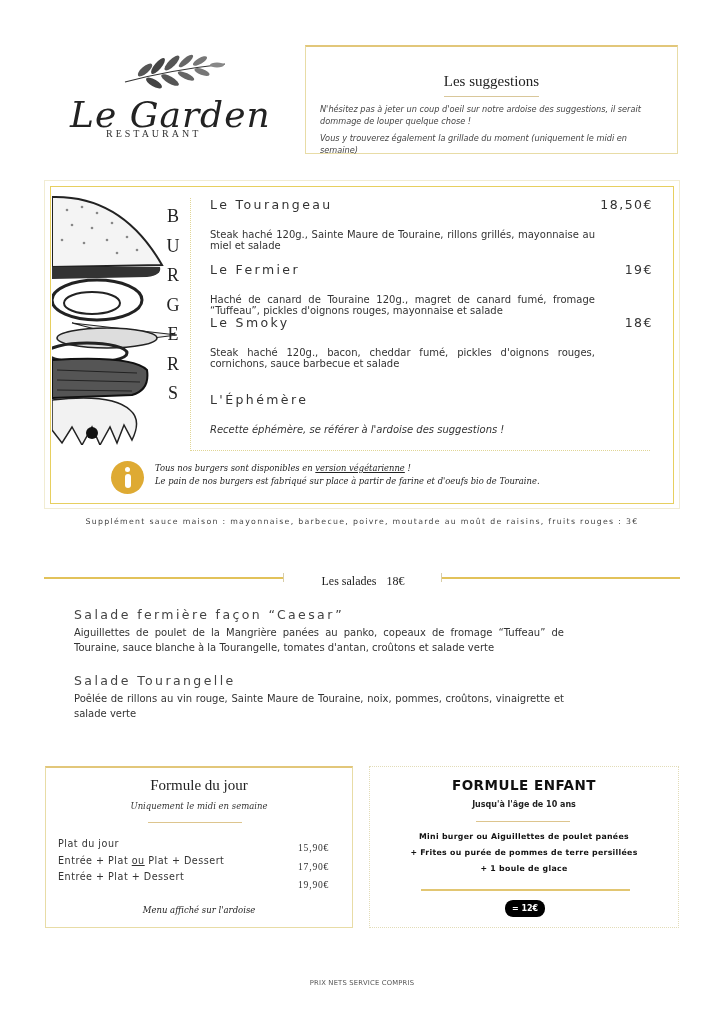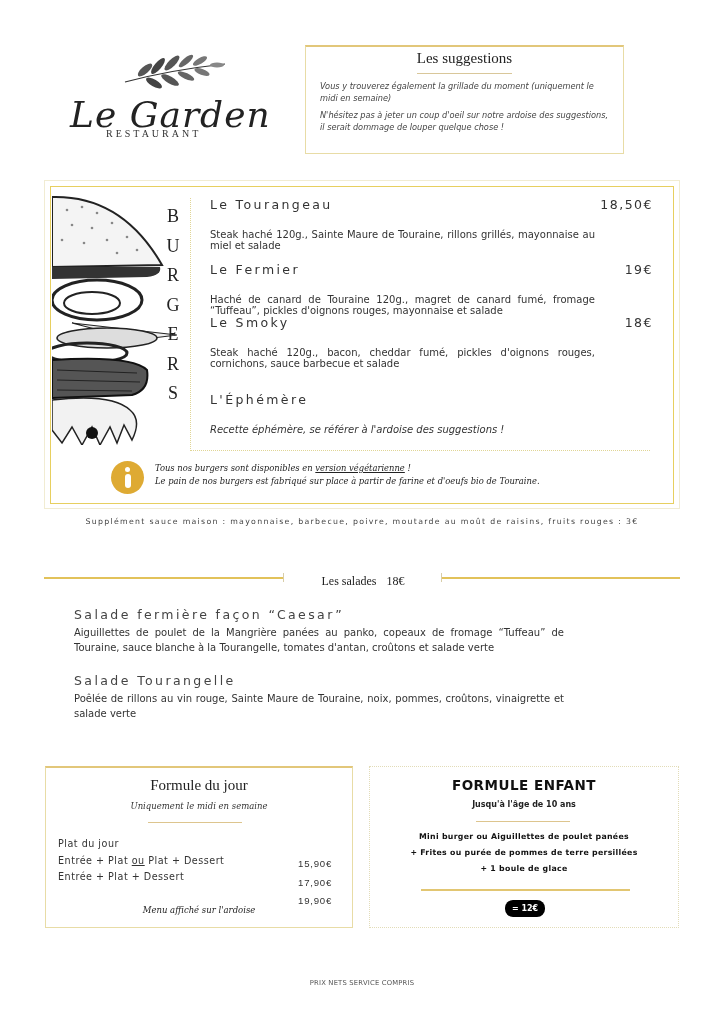--- a/index.html
+++ b/index.html
@@ -8,21 +8,21 @@
 
     .abs { position: absolute; }
 
     
     .logo { left: 60px; top: 48px; width: 240px; height: 100px; }
     .logo .leaf { position: absolute; left: 60px; top: 4px; width: 110px; height: 40px; }
     .logo .script { position: absolute; left: 10px; top: 46px; font-family: "DejaVu Serif", serif; font-style: italic; font-size: 36px; color: #222; letter-spacing: 1px; white-space: nowrap; }
     .logo .sub { position: absolute; left: 46px; top: 80px; font-family: "Liberation Serif", serif; font-size: 10px; letter-spacing: 3px; color: #333; }
 
     
-    .sugg { left: 305px; top: 45px; width: 319px; height: 109px; border: 1px solid #e8dca6; border-top: 2px solid #e2c77a; padding: 1px 14px; }
+    .sugg { left: 305px; top: 45px; width: 373px; height: 109px; border: 1px solid #e8dca6; border-top: 2px solid #e2c77a; padding: 24px 14px; }
     .sugg h2 { font-family: "Liberation Serif", serif; font-weight: normal; font-size: 15px; text-align: center; color: #222; margin-top: 2px; }
     .sugg .rule { width: 95px; height: 1px; background: #d9c79a; margin: 6px auto 6px; }
     .sugg p { font-family: "DejaVu Sans", sans-serif; font-style: italic; font-size: 8.2px; line-height: 12px; color: #444; margin-bottom: 5px; }
 
     
     .burger-outer { left: 44px; top: 180px; width: 636px; height: 329px; border: 1px solid #f1ecd2; }
     .burger-inner { left: 50px; top: 186px; width: 624px; height: 318px; border: 1.5px solid #e7cf5f; }
     .burger-img { left: 52px; top: 195px; width: 125px; height: 250px; overflow: hidden; }
     .vertical-title { left: 162px; top: 202px; width: 22px; font-family: "Liberation Serif", serif; font-size: 18px; line-height: 29.5px; text-align: center; color: #222; }
     .dotted-v { left: 190px; top: 198px; width: 0; height: 253px; border-left: 1.5px dotted #e0d595; }
@@ -53,21 +53,21 @@
     .salad { position: absolute; left: 74px; width: 500px; }
     .salad-name { font-family: "DejaVu Sans", sans-serif; font-size: 12.5px; letter-spacing: 2.4px; color: #444; }
     .salad-desc { font-family: "DejaVu Sans", sans-serif; font-size: 10px; line-height: 15px; color: #333; margin-top: 3px; width: 490px; text-align: justify; }
 
     
     .fdj { left: 45px; top: 766px; width: 308px; height: 162px; border: 1px solid #e8dca6; border-top: 2px solid #e2c77a; }
     .fdj h3 { position: absolute; left: 0; top: 9px; width: 100%; text-align: center; font-family: "Liberation Serif", serif; font-weight: normal; font-size: 15px; color: #222; }
     .fdj .subt { position: absolute; left: 0; top: 33px; width: 100%; text-align: center; font-family: "DejaVu Serif", serif; font-style: italic; font-size: 8.5px; color: #333; }
     .fdj .rule { position: absolute; left: 102px; top: 54px; width: 94px; height: 1px; background: #ddc58e; }
     .fdj .lines { position: absolute; left: 12px; top: 68px; font-family: "DejaVu Sans", sans-serif; font-size: 9.6px; line-height: 16.5px; letter-spacing: 0.5px; color: #333; }
-    .fdj .prices { position: absolute; left: 252px; top: 71px; font-family: Liberation Sans, sans-serif; font-size: 9.6px; line-height: 18.5px; letter-spacing: 0.8px; color: #333; margin-top: 16px; }
+    .fdj .prices { position: absolute; left: 252px; top: 71px; font-family: Liberation Serif, serif; font-size: 9.6px; line-height: 18.5px; letter-spacing: 0.8px; color: #333; }
     .fdj .foot { position: absolute; left: 0; top: 137px; width: 100%; text-align: center; font-family: "DejaVu Serif", serif; font-style: italic; font-size: 8.5px; color: #222; }
 
     
     .fe { left: 369px; top: 766px; width: 310px; height: 162px; border: 1px dotted #e2dcb8; }
     .fe h3 { position: absolute; left: 0; top: 10px; width: 100%; text-align: center; font-family: "DejaVu Sans", sans-serif; font-weight: bold; font-size: 13.5px; letter-spacing: 0.5px; color: #111; }
     .fe .subt { position: absolute; left: 0; top: 33px; width: 100%; text-align: center; font-family: "DejaVu Sans", sans-serif; font-weight: bold; font-size: 8px; color: #222; }
     .fe .rule { position: absolute; left: 106px; top: 54px; width: 94px; height: 1px; background: #ddc58e; }
     .fe .line { position: absolute; left: 0; width: 100%; text-align: center; font-family: "DejaVu Sans", sans-serif; font-weight: bold; font-size: 7.8px; letter-spacing: 0.3px; color: #111; }
     .fe .rule2 { position: absolute; left: 51px; top: 122px; width: 209px; height: 2px; background: #e2c672; }
     .fe .price { position: absolute; left: 135px; top: 133px; width: 40px; height: 17px; border-radius: 8px; background: #000; color: #fff; text-align: center; font-family: "DejaVu Sans", sans-serif; font-weight: bold; font-size: 8px; line-height: 17px; }
@@ -91,22 +91,22 @@
     <ellipse cx="82" cy="20" rx="8" ry="3" transform="rotate(20 82 20)" fill="#777"></ellipse>
     <ellipse cx="97" cy="13" rx="7" ry="2.5" transform="rotate(0 97 13)" fill="#888"></ellipse>
   </svg>
   <div class="script">Le Garden</div>
   <div class="sub">RESTAURANT</div>
 </div>
 
 <div class="abs sugg">
   <h2>Les suggestions</h2>
   <div class="rule"></div>
+  <p>N'hésitez pas à jeter un coup d'oeil sur notre ardoise des suggestions, il serait dommage de louper quelque chose !</p>
   <p>Vous y trouverez également la grillade du moment (uniquement le midi en semaine)</p>
-  <p>N'hésitez pas à jeter un coup d'oeil sur notre ardoise des suggestions, il serait dommage de louper quelque chose !</p>
 </div>
 
 <div class="abs burger-outer"></div>
 <div class="abs burger-inner"></div>
 
 <div class="abs burger-img">
   <svg width="125" height="250" viewBox="0 0 125 250">
 
     <path d="M0 2 Q70 0 110 70 L0 72 Z" fill="#f4f4f4" stroke="#222" stroke-width="2"></path>
     <g fill="#888">

